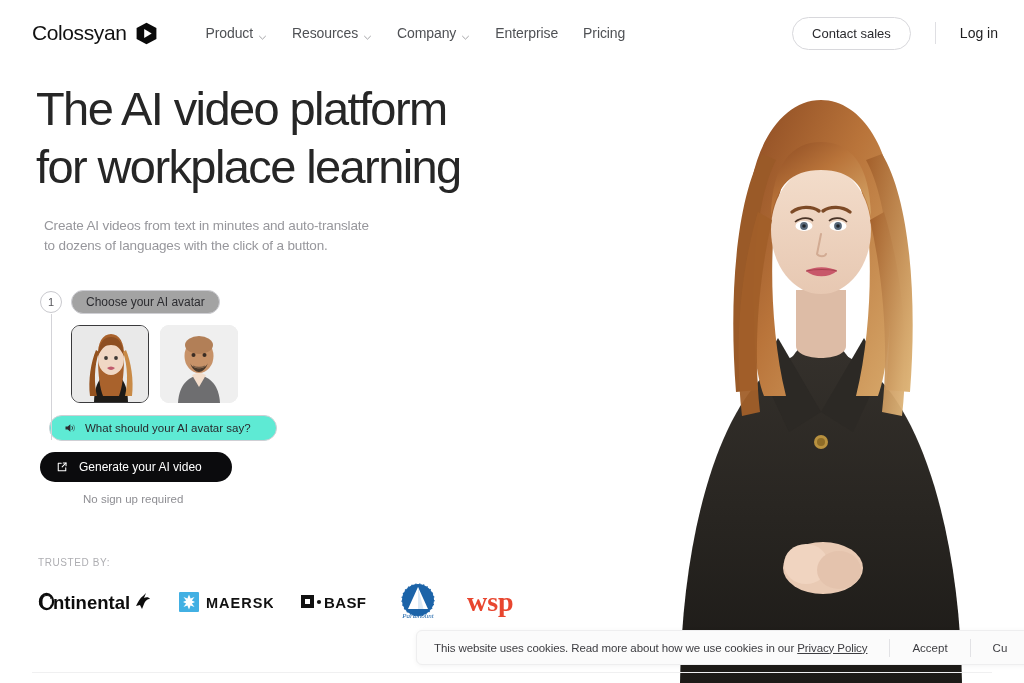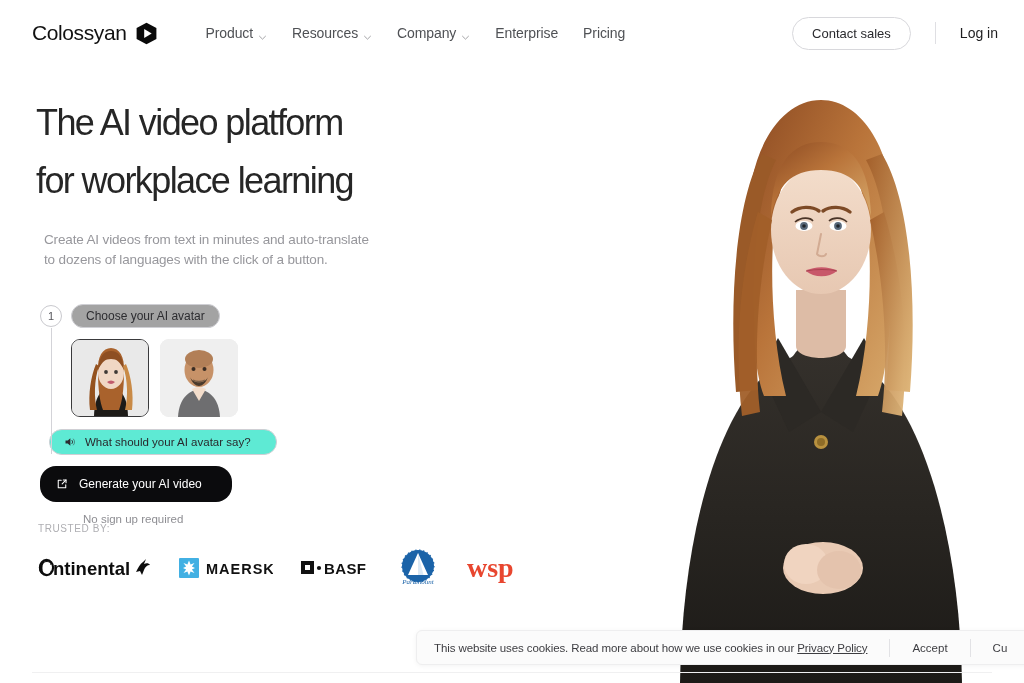--- a/index.html
+++ b/index.html
@@ -56,22 +56,22 @@
   
   .hero-photo {
     position: absolute; left: 620px; top: 40px; width: 404px; height: 643px;
     overflow: hidden; z-index: 5;
   }
   .hero-photo svg { display: block; }
 
   
   .content { position: absolute; left: 0; top: 66px; width: 640px; z-index: 20; }
   .headline {
-    margin-left: 36px; margin-top: 28px;
-    font-size: 36px; line-height: 58px; letter-spacing: -1.6px;
+    margin-left: 36px; margin-top: 14px;
+    font-size: 47px; line-height: 58px; letter-spacing: -1.6px;
     color: #262626; font-weight: 400;
   }
   .subhead {
     margin-left: 44px; margin-top: 20px;
     font-size: 13.5px; line-height: 20px; color: #97979c; letter-spacing: -0.15px;
   }
 
   
   .widget { position: relative; margin-left: 40px; margin-top: 34px; width: 260px; }
   .step-row { display: flex; align-items: center; gap: 9px; }
@@ -101,32 +101,32 @@
     margin-top: 12px; margin-left: 9px;
     width: 228px; height: 26px;
     border: 1px solid #cfcfd4; border-radius: 14px; background: #5eead4;
     display: flex; align-items: center; gap: 9px; padding: 0 14px;
     font-size: 11.5px; color: #29292d; cursor: text; white-space: nowrap;
   }
   .speaker-icon { width: 12px; height: 12px; flex: 0 0 auto; }
 
   .gen-btn {
     margin-top: 11px;
-    width: 192px; height: 36px; border-radius: 16px; background: #0b0b0d;
+    width: 192px; height: 30px; border-radius: 16px; background: #0b0b0d;
     display: flex; align-items: center; gap: 11px; padding: 0 16px;
     color: #fff; font-size: 12px; cursor: pointer; border: none; white-space: nowrap;
   }
   .ext-icon { width: 12px; height: 12px; flex: 0 0 auto; }
   .nosignup {
     margin-top: 11px; margin-left: 43px;
     font-size: 11.5px; color: #8e8e93; white-space: nowrap;
   }
 
   
-  .trusted { position: absolute; left: 38px; top: 523px; z-index: 20; }
+  .trusted { position: absolute; left: 38px; top: 557px; z-index: 20; }
   .trusted-label {
     font-size: 10px; letter-spacing: 0.6px; color: #aeaeb2; margin-bottom: 16px;
   }
   .logo-row { display: flex; align-items: center; gap: 28px; height: 36px; }
   .logo { display: flex; align-items: center; height: 36px; }
 
   
   .cookie {
     position: absolute; left: 416px; top: 630px; width: 640px; height: 35px;
     background: #fbfbfb; border: 1px solid #eeeeef; border-radius: 6px;

